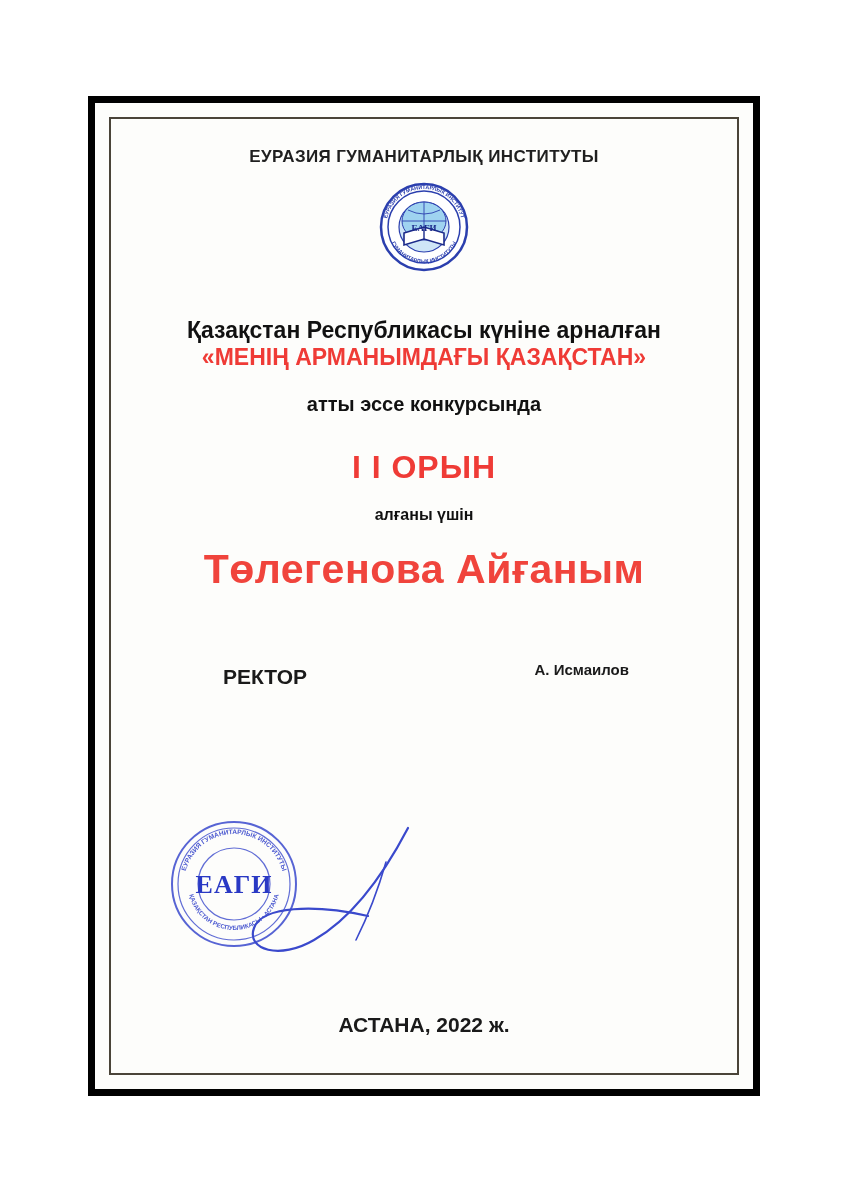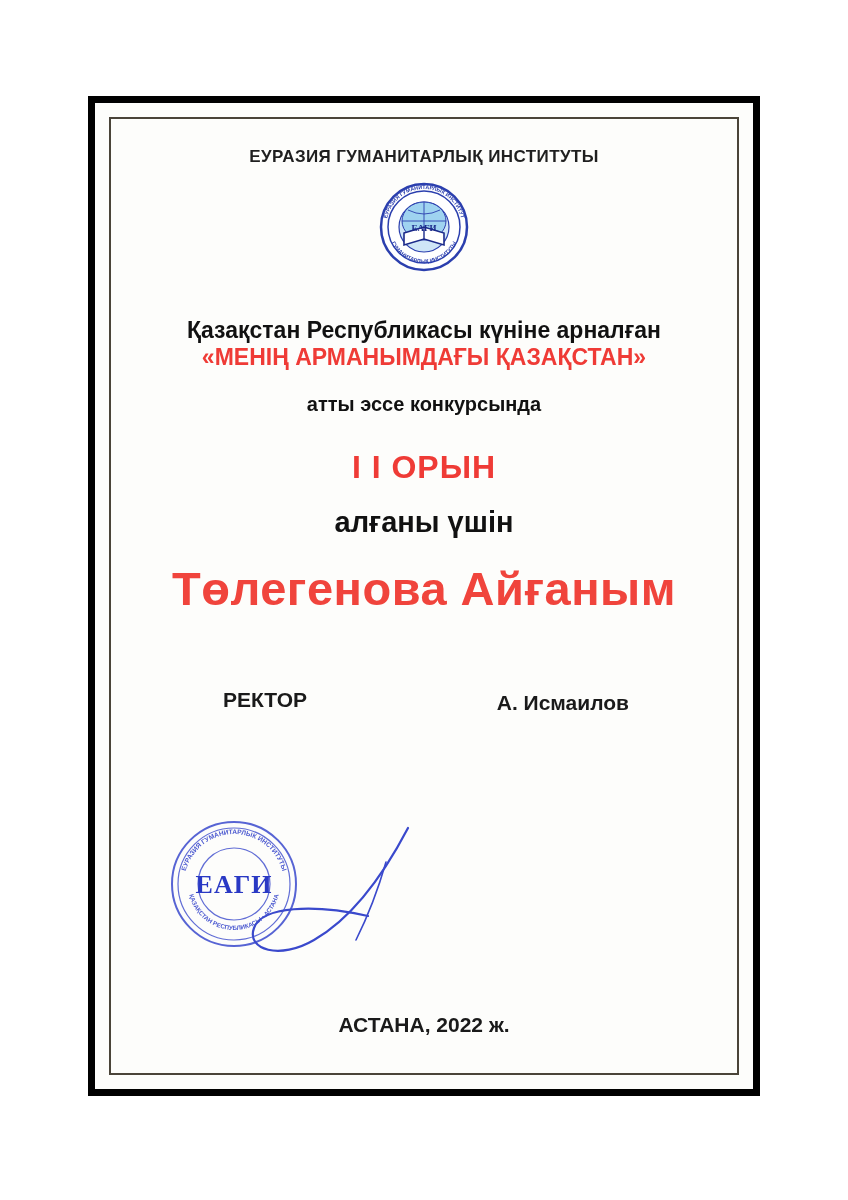--- a/index.html
+++ b/index.html
@@ -106,27 +106,27 @@
   .place {
     margin-top: 33px;
     font-size: 32px;
     font-weight: bold;
     color: #ef3b36;
     letter-spacing: 1px;
     text-align: center;
   }
   .line-4 {
     margin-top: 20px;
-    font-size: 29px;
+    font-size: 16px;
     font-weight: bold;
     color: #111111;
   }
   .recipient {
     margin-top: 22px;
-    font-size: 47px;
+    font-size: 41px;
     font-weight: bold;
     color: #f0443c;
     letter-spacing: 0.5px;
   }
   .awarded {
     margin-top: 24px;
     font-size: 25px;
     font-weight: bold;
     color: #111111;
     letter-spacing: 0.5px;
@@ -141,22 +141,22 @@
     position: absolute;
     left: 82px;
     top: 8px;
     font-size: 21px;
     font-weight: bold;
     color: #1a1a1a;
   }
   .rector-name {
     position: absolute;
     right: 78px;
-    top: 11px;
-    font-size: 21px;
+    top: 4px;
+    font-size: 15px;
     font-weight: bold;
     color: #1a1a1a;
   }
 
   .city-year {
     position: absolute;
     left: 0;
     right: 0;
     bottom: 18px;
     font-size: 21px;

